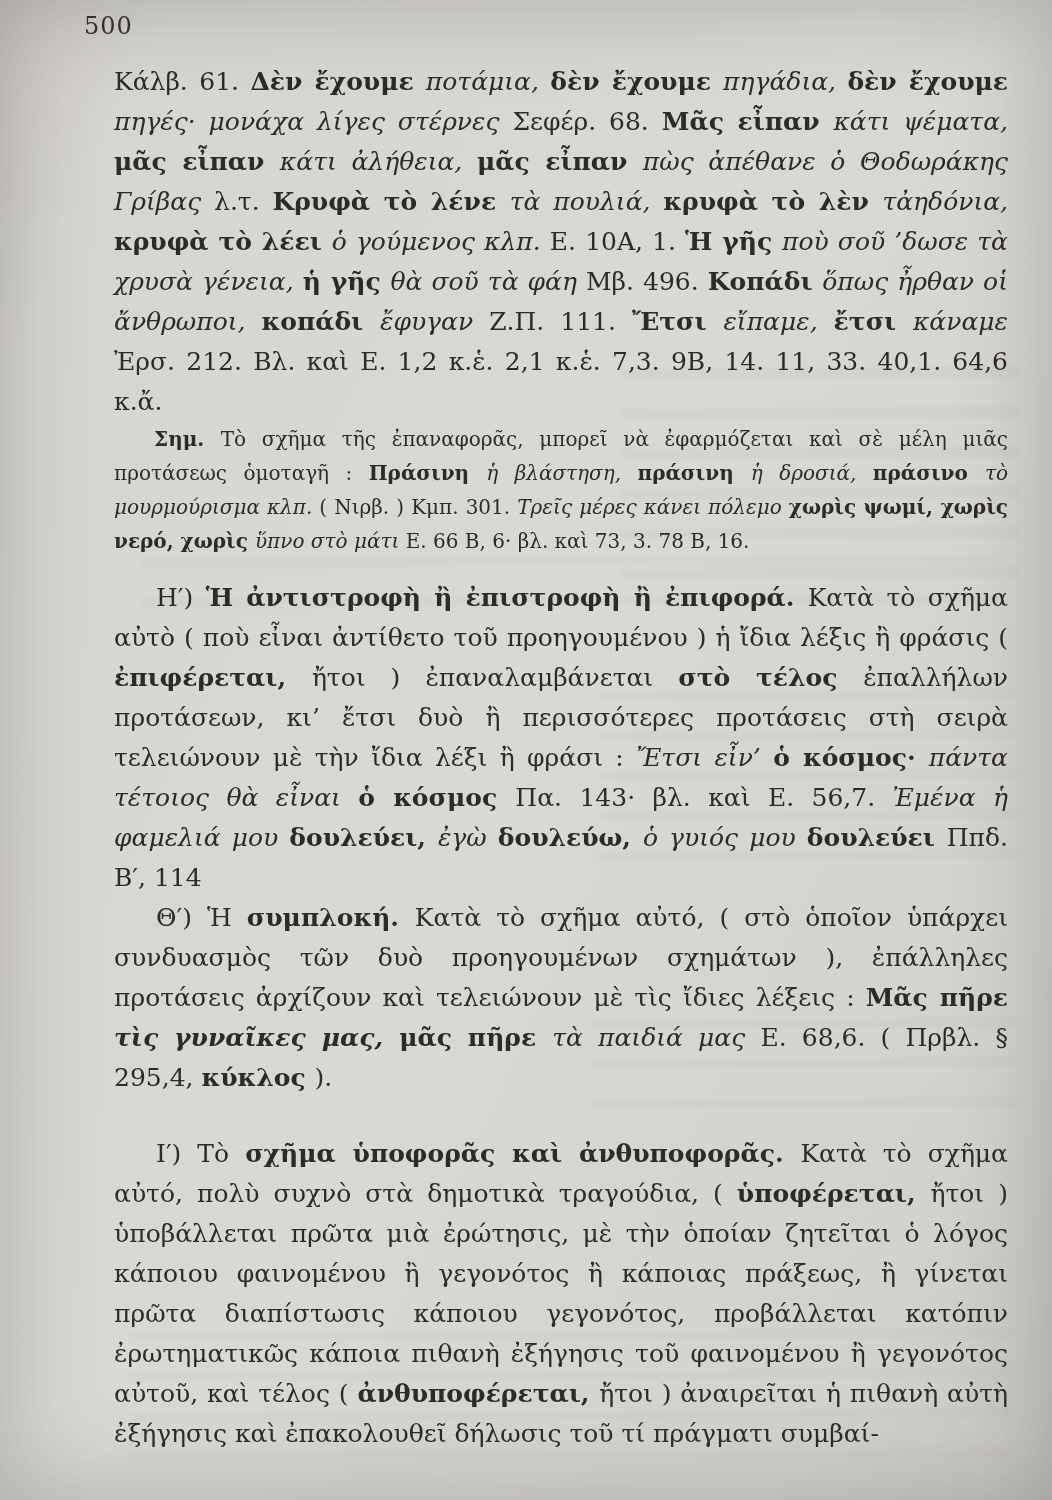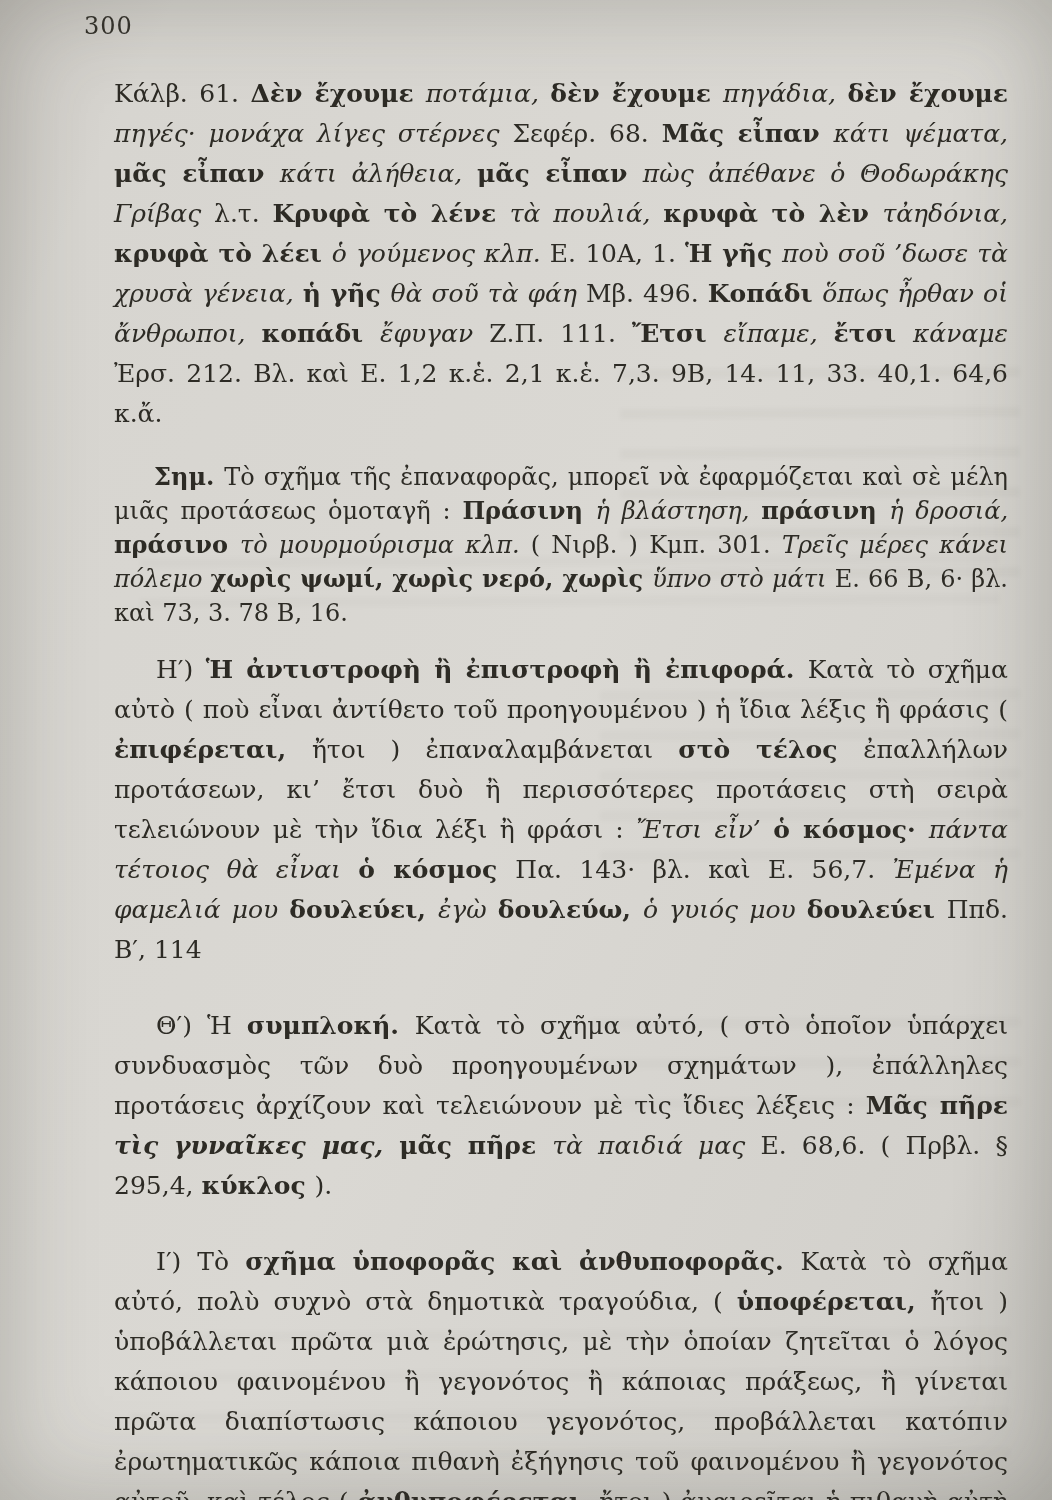--- a/index.html
+++ b/index.html
@@ -39,29 +39,28 @@
   }
   .para {
     margin: 0;
     text-align: justify;
     hyphens: auto;
   }
   .p-body {
     font-size: 25px;
     line-height: 40px;
   }
-  .p-first { margin-top: 12px; }
+  .p-first { margin-top: 0; }
   .p-note {
-    font-size: 24px;
+    font-size: 20px;
     line-height: 34px;
-    margin-top: 26px;
     text-indent: 40px;
   }
   .p-eta   { margin-top: 20px; text-indent: 42px; }
-  .p-theta { margin-top: 36px; text-indent: 42px; }
+  .p-theta { text-indent: 42px; }
   .p-iota  { margin-top: 36px; text-indent: 42px; }
   .s-r { font-weight: normal; font-style: normal; }
   .s-b { font-weight: 700; font-style: normal; }
   .s-i { font-weight: normal; font-style: italic; }
   .s-bi { font-weight: 700; font-style: italic; }
   
   .ghost {
     position: absolute;
     background-image: repeating-linear-gradient(180deg,
       rgba(92, 89, 79, 0.55) 0 10px,
@@ -80,21 +79,21 @@
 </head>
 <body>
 
 <div class="page">
   <div class="ghost g1"></div>
   <div class="ghost g2"></div>
   <div class="ghost g3"></div>
   <div class="ghost g4"></div>
   <div class="ghost g5"></div>
 
-  <div class="pagenum">300</div>
+  <div class="pagenum">500</div>
 
   <div class="content" id="text-block">
       <p class="para p-body p-first"><span class="s-r">Κάλβ. 61. </span><span class="s-b">Δὲν ἔχουμε </span><span class="s-i">ποτάμια, </span><span class="s-b">δὲν ἔχουμε </span><span class="s-i">πηγάδια, </span><span class="s-b">δὲν ἔχουμε </span><span class="s-i">πηγές· μονάχα λίγες στέρνες </span><span class="s-r">Σεφέρ. 68. </span><span class="s-b">Μᾶς εἶπαν </span><span class="s-i">κάτι ψέματα, </span><span class="s-b">μᾶς εἶπαν </span><span class="s-i">κάτι ἀλήθεια, </span><span class="s-b">μᾶς εἶπαν </span><span class="s-i">πὼς ἀπέθανε ὁ Θοδωράκης Γρίβας </span><span class="s-r">λ.τ. </span><span class="s-b">Κρυφὰ τὸ λένε </span><span class="s-i">τὰ πουλιά, </span><span class="s-b">κρυφὰ τὸ λὲν </span><span class="s-i">τἀηδόνια, </span><span class="s-b">κρυφὰ τὸ λέει </span><span class="s-i">ὁ γούμενος κλπ. </span><span class="s-r">Ε. 10Α, 1. </span><span class="s-b">Ἡ γῆς </span><span class="s-i">ποὺ σοῦ ’δωσε τὰ χρυσὰ γένεια, </span><span class="s-b">ἡ γῆς </span><span class="s-i">θὰ σοῦ τὰ φάη </span><span class="s-r">Μβ. 496. </span><span class="s-b">Κοπάδι </span><span class="s-i">ὅπως ἦρθαν οἱ ἄνθρωποι, </span><span class="s-b">κοπάδι </span><span class="s-i">ἔφυγαν </span><span class="s-r">Ζ.Π. 111. </span><span class="s-b">Ἔτσι </span><span class="s-i">εἴπαμε, </span><span class="s-b">ἔτσι </span><span class="s-i">κάναμε </span><span class="s-r">Ἐρσ. 212. Βλ. καὶ Ε. 1,2 κ.ἑ. 2,1 κ.ἑ. 7,3. 9Β, 14. 11, 33. 40,1. 64,6 κ.ἄ.</span></p>
       <p class="para p-note"><span class="s-b">Σημ. </span><span class="s-r">Τὸ σχῆμα τῆς ἐπαναφορᾶς, μπορεῖ νὰ ἐφαρμόζεται καὶ σὲ μέλη μιᾶς προτάσεως ὁμοταγῆ : </span><span class="s-b">Πράσινη </span><span class="s-i">ἡ βλάστηση, </span><span class="s-b">πράσινη </span><span class="s-i">ἡ δροσιά, </span><span class="s-b">πράσινο </span><span class="s-i">τὸ μουρμούρισμα κλπ. </span><span class="s-r">( Νιρβ. ) Κμπ. 301. </span><span class="s-i">Τρεῖς μέρες κάνει πόλεμο </span><span class="s-b">χωρὶς ψωμί, χωρὶς νερό, χωρὶς </span><span class="s-i">ὕπνο στὸ μάτι </span><span class="s-r">Ε. 66 Β, 6· βλ. καὶ 73, 3. 78 Β, 16.</span></p>
       <p class="para p-body p-eta"><span class="s-r">Η′) </span><span class="s-b">Ἡ ἀντιστροφὴ ἢ ἐπιστροφὴ ἢ ἐπιφορά. </span><span class="s-r">Κατὰ τὸ σχῆμα αὐτὸ ( ποὺ εἶναι ἀντίθετο τοῦ προηγουμένου ) ἡ ἴδια λέξις ἢ φράσις ( </span><span class="s-b">ἐπιφέρεται, </span><span class="s-r">ἤτοι ) ἐπαναλαμβάνεται </span><span class="s-b">στὸ τέλος </span><span class="s-r">ἐπαλλήλων προτάσεων, κι’ ἔτσι δυὸ ἢ περισσότερες προτάσεις στὴ σειρὰ τελειώνουν μὲ τὴν ἴδια λέξι ἢ φράσι : </span><span class="s-i">Ἔτσι εἶν’ </span><span class="s-b">ὁ κόσμος· </span><span class="s-i">πάντα τέτοιος θὰ εἶναι </span><span class="s-b">ὁ κόσμος </span><span class="s-r">Πα. 143· βλ. καὶ Ε. 56,7. </span><span class="s-i">Ἐμένα ἡ φαμελιά μου </span><span class="s-b">δουλεύει, </span><span class="s-i">ἐγὼ </span><span class="s-b">δουλεύω, </span><span class="s-i">ὁ γυιός μου </span><span class="s-b">δουλεύει </span><span class="s-r">Ππδ. Β′, 114</span></p>
       <p class="para p-body p-theta"><span class="s-r">Θ′) Ἡ </span><span class="s-b">συμπλοκή. </span><span class="s-r">Κατὰ τὸ σχῆμα αὐτό, ( στὸ ὁποῖον ὑπάρχει συνδυασμὸς τῶν δυὸ προηγουμένων σχημάτων ), ἐπάλληλες προτάσεις ἀρχίζουν καὶ τελειώνουν μὲ τὶς ἴδιες λέξεις : </span><span class="s-b">Μᾶς πῆρε </span><span class="s-bi">τὶς γυναῖκες μας, </span><span class="s-b">μᾶς πῆρε </span><span class="s-i">τὰ παιδιά μας </span><span class="s-r">Ε. 68,6. ( Πρβλ. § 295,4, </span><span class="s-b">κύκλος </span><span class="s-r">).</span></p>
       <p class="para p-body p-iota"><span class="s-r">Ι′) Τὸ </span><span class="s-b">σχῆμα ὑποφορᾶς καὶ ἀνθυποφορᾶς. </span><span class="s-r">Κατὰ τὸ σχῆμα αὐτό, πολὺ συχνὸ στὰ δημοτικὰ τραγούδια, ( </span><span class="s-b">ὑποφέρεται, </span><span class="s-r">ἤτοι ) ὑποβάλλεται πρῶτα μιὰ ἐρώτησις, μὲ τὴν ὁποίαν ζητεῖται ὁ λόγος κάποιου φαινομένου ἢ γεγονότος ἢ κάποιας πράξεως, ἢ γίνεται πρῶτα διαπίστωσις κάποιου γεγονότος, προβάλλεται κατόπιν ἐρωτηματικῶς κάποια πιθανὴ ἐξήγησις τοῦ φαινομένου ἢ γεγονότος αὐτοῦ, καὶ τέλος ( </span><span class="s-b">ἀνθυποφέρεται, </span><span class="s-r">ἤτοι ) ἀναιρεῖται ἡ πιθανὴ αὐτὴ ἐξήγησις καὶ ἐπακολουθεῖ δήλωσις τοῦ τί πράγματι συμβαί-</span></p>
     </div>
 </div>
 

